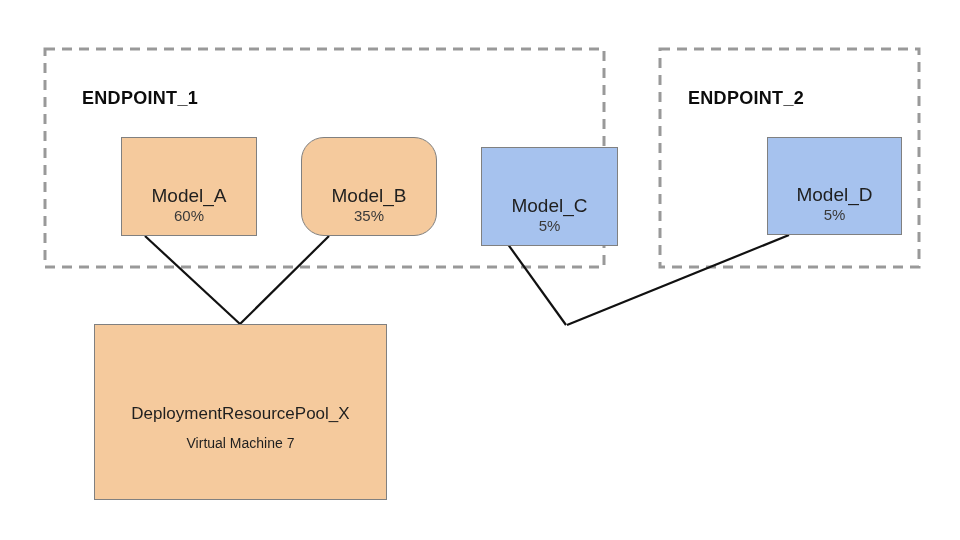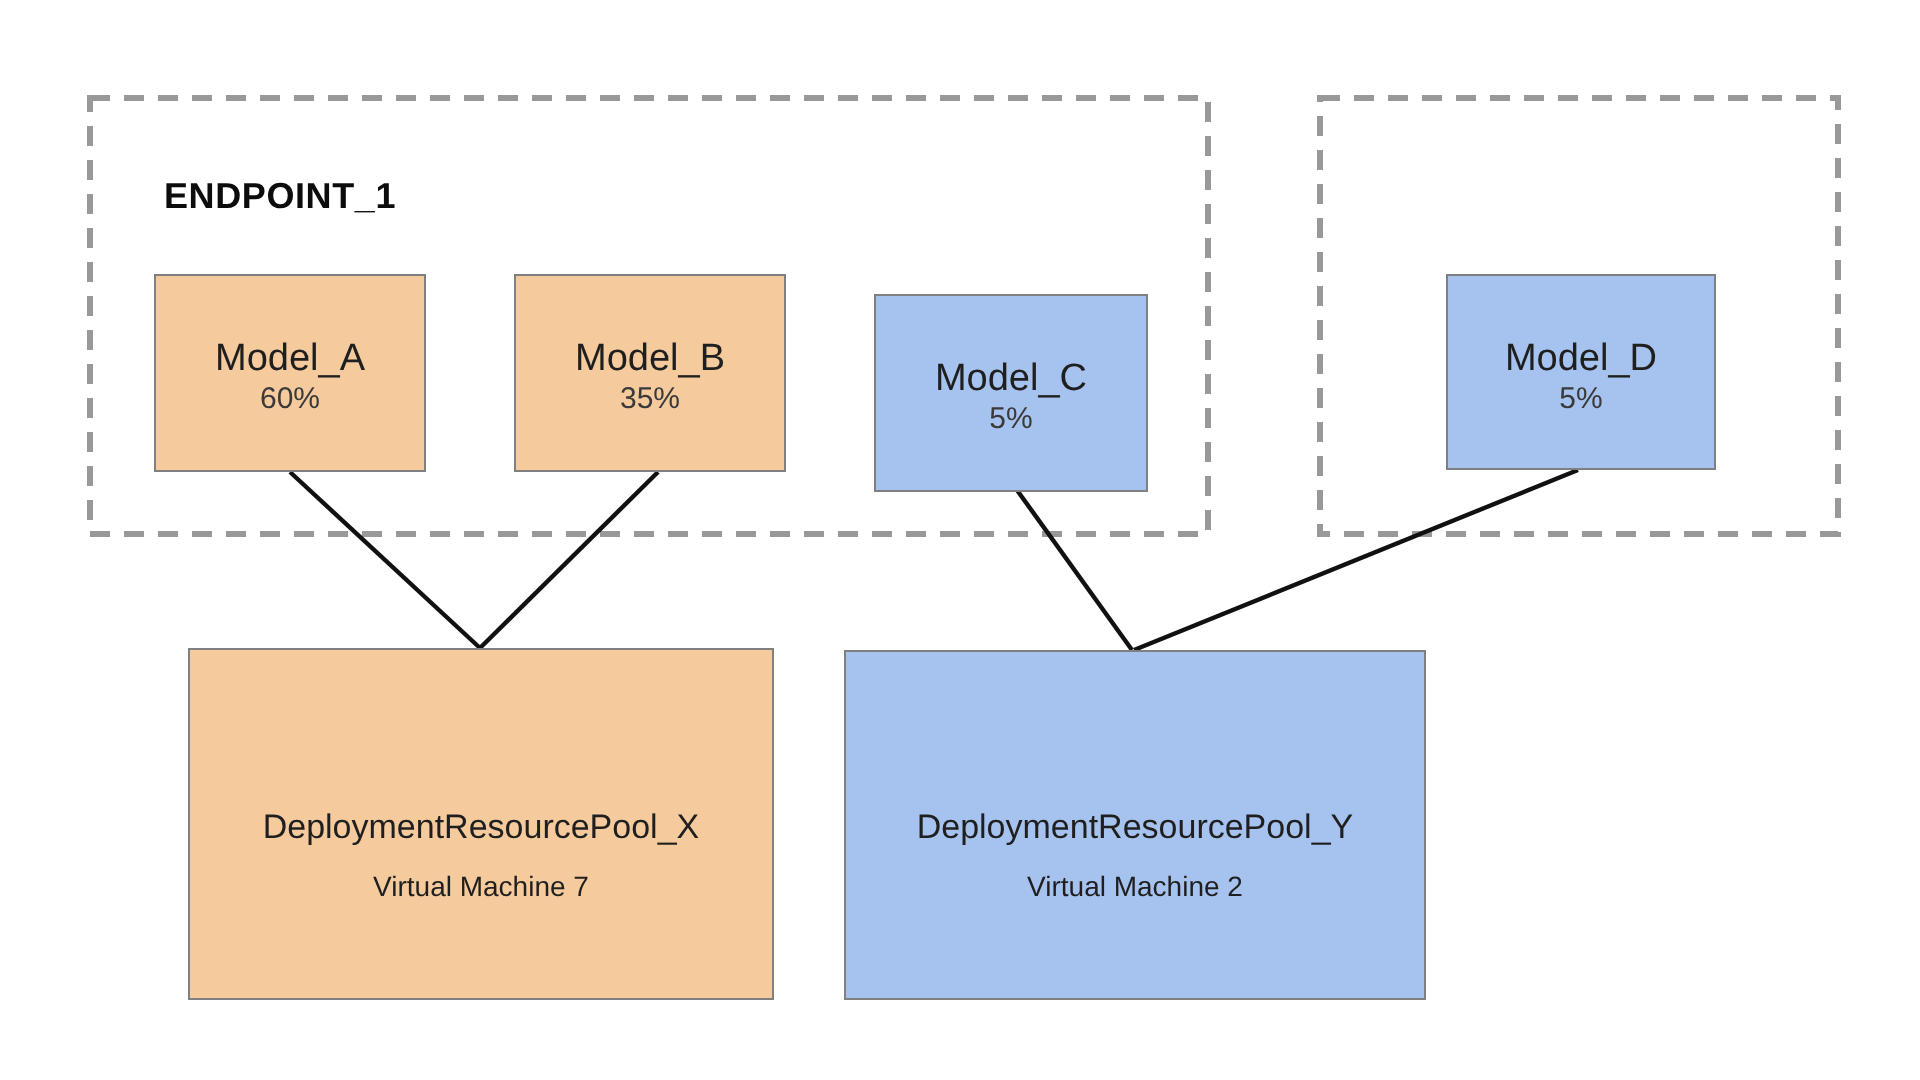--- a/index.html
+++ b/index.html
@@ -31,37 +31,38 @@
     white-space:nowrap;
   }
   .ep1-label{left:82px;top:88px;}
   .ep2-label{left:688px;top:88px;}
   .model-box{
     position:absolute;
     border:1px solid var(--box-border);
     display:flex;
     flex-direction:column;
     align-items:center;
-    justify-content:center;
+    justify-content:flex-end;
     padding:15px 4px 11px 4px;
+    margin-left:44px;
   }
   .model-box .model-name{
     font-size:19px;
     color:var(--text-dark);
     white-space:nowrap;
   }
   .model-box .model-traffic{
     font-size:15px;
     color:var(--text-mid);
     white-space:nowrap;
   }
   .fill-orange{background:var(--model-orange-fill);}
   .fill-blue{background:var(--model-blue-fill);}
   .model-a{left:77px;top:137px;width:136px;height:99px;}
-  .model-b{left:257px;top:137px;width:136px;height:99px;}
+  .model-b{left:257px;top:137px;width:136px;height:99px;border-radius:23px;}
   .model-c{left:437px;top:147px;width:137px;height:99px;}
   .model-d{left:723px;top:137px;width:135px;height:98px;}
   .pool-box{
     position:absolute;
     border:1.5px solid var(--box-border);
     display:flex;
     flex-direction:column;
     align-items:center;
     justify-content:center;
     padding-top:30px;
@@ -90,20 +91,21 @@
     <rect x="45" y="49" width="559" height="218" fill="none" stroke="#999999" stroke-width="3" stroke-dasharray="10 7"></rect>
     <rect x="660" y="49" width="259" height="218" fill="none" stroke="#999999" stroke-width="3" stroke-dasharray="10 7"></rect>
 
     <line x1="145" y1="236" x2="240" y2="324" stroke="#111111" stroke-width="2.2"></line>
     <line x1="329" y1="236" x2="240" y2="324" stroke="#111111" stroke-width="2.2"></line>
     <line x1="502" y1="236" x2="566" y2="325" stroke="#111111" stroke-width="2.2"></line>
     <line x1="789" y1="235" x2="567" y2="325" stroke="#111111" stroke-width="2.2"></line>
   </svg>
 
   <div class="ep-label ep1-label">ENDPOINT_1</div>
+  <div class="ep-label ep2-label">ENDPOINT_2</div>
 
   <div class="model-box model-a fill-orange">
     <div class="model-name">Model_A</div>
     <div class="model-traffic">60%</div>
   </div>
   <div class="model-box model-b fill-orange">
     <div class="model-name">Model_B</div>
     <div class="model-traffic">35%</div>
   </div>
   <div class="model-box model-c fill-blue">
@@ -113,18 +115,14 @@
 
   <div class="model-box model-d fill-blue">
     <div class="model-name">Model_D</div>
     <div class="model-traffic">5%</div>
   </div>
 
   <div class="pool-box pool-x fill-orange">
     <div class="pool-name">DeploymentResourcePool_X</div>
     <div class="pool-machine">Virtual Machine 7</div>
   </div>
-  <div class="pool-box pool-y fill-blue">
-    <div class="pool-name">DeploymentResourcePool_Y</div>
-    <div class="pool-machine">Virtual Machine 2</div>
-  </div>
 
 </div>
 
 </body></html>

